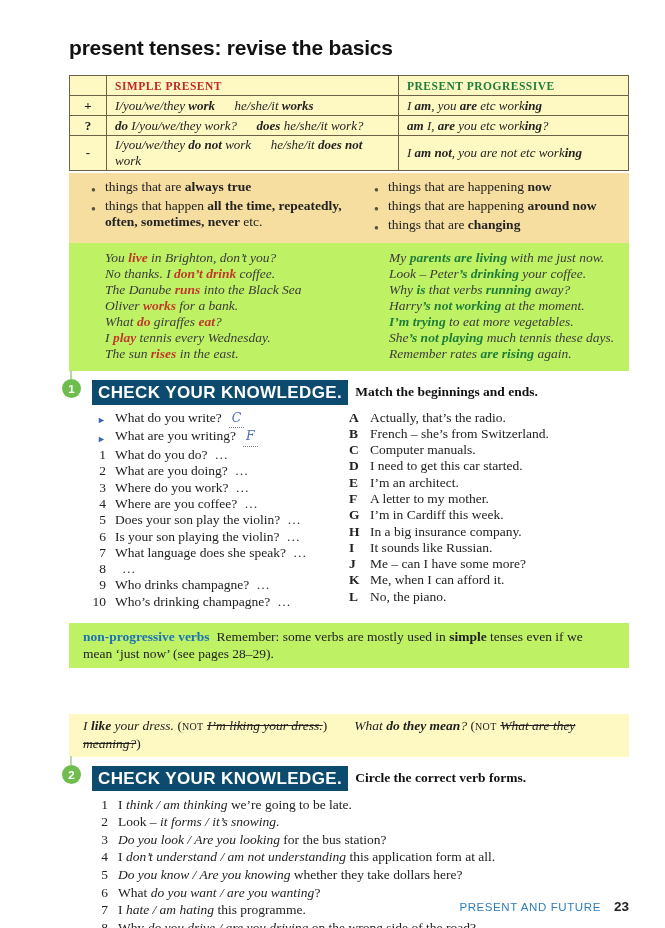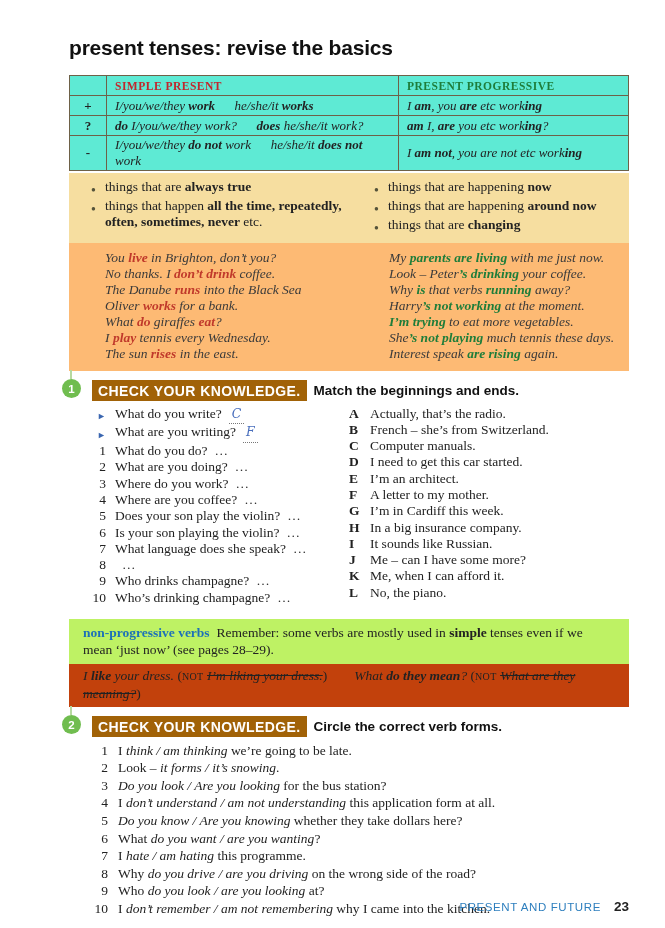--- a/index.html
+++ b/index.html
@@ -10,35 +10,35 @@
   }
   .content{position:absolute;left:69px;top:36px;width:560px;}
 
   
   .page-title{
     font-family:"Liberation Sans",sans-serif;font-weight:bold;
     font-size:21px;color:#111;letter-spacing:-0.2px;margin:0 0 15px 0;
   }
 
   
-  table.gram{border-collapse:collapse;width:100%;background:#5eead4;font-size:13px;}
+  table.gram{border-collapse:collapse;width:100%;background:#fef9c3;font-size:13px;}
   table.gram td,table.gram th{border:1.2px solid #6e6148;padding:1px 8px;height:17px;vertical-align:middle;}
   th.h{font-size:11.5px;letter-spacing:.5px;text-align:left;font-weight:bold;}
   th.sp{color:#c1272d;} th.pp{color:#1e7d3a;}
   td.sign{width:20px;text-align:center;font-weight:bold;font-style:normal;}
   td.cell{font-style:italic;}
   col.c1{width:36px;} col.c2{width:292px;}
 
   
   .uses-top{background:#f6dea0;display:flex;padding:6px 0 7px 0;margin-top:2px;}
   .use-col1{width:305px;box-sizing:border-box;padding-left:22px;}
   .use-col2{flex:1;}
   .bullet-row{display:flex;line-height:16px;}
   .dot{width:14px;flex-shrink:0;color:#55533a;font-size:8px;padding-top:3px;}
-  .uses-bottom{background:#fdba74;display:flex;padding:7px 0 9px 0;}
+  .uses-bottom{background:#bef264;display:flex;padding:7px 0 9px 0;}
   .ex-col1{width:320px;box-sizing:border-box;padding-left:36px;}
   .ex-col2{flex:1;}
   .example-line{line-height:16px;font-style:italic;color:#3a3a3a;}
 
   
   .b{font-weight:bold;}
   .bi{font-weight:bold;font-style:italic;}
   .it{font-style:italic;}
   .r{font-weight:bold;color:#c0392b;}
   .g{font-weight:bold;color:#1e7d3a;}
@@ -49,44 +49,44 @@
   
   .exercise{position:relative;padding-left:23px;margin-top:9px;}
   .badge{
     position:absolute;left:-7px;top:-1px;width:19px;height:19px;border-radius:50%;
     background:#70bd4f;color:#fff;font-family:"Liberation Sans",sans-serif;
     font-weight:bold;font-size:11.5px;display:flex;align-items:center;justify-content:center;
   }
   .badge-line{position:absolute;left:1px;width:2px;background:#b7d9a0;top:-10px;height:9px;}
   .ex-header{display:flex;align-items:center;gap:7px;margin-bottom:5px;}
   .cyk{
-    background:#a16207;color:#fff;font-family:"Liberation Sans",sans-serif;
-    font-weight:bold;font-size:14px;letter-spacing:.4px;padding:2.5px 6px 2px 6px;
-  }
-  .instr{font-family:Liberation Sans, sans-serif;font-weight:bold;font-size:13.5px;color:#111;}
+    background:#0c4a6e;color:#fff;font-family:"Liberation Sans",sans-serif;
+    font-weight:bold;font-size:17px;letter-spacing:.4px;padding:2.5px 6px 2px 6px;
+  }
+  .instr{font-family:Liberation Serif, serif;font-weight:bold;font-size:13.5px;color:#111;}
 
   .qa{display:flex;}
   .qcol{width:257px;flex-shrink:0;}
   .acol{flex:1;}
   .qrow{display:flex;line-height:16.3px;}
   .qm{width:14px;text-align:right;margin-right:9px;flex-shrink:0;}
   .qm[data-kind="arrow"]{color:#3a66b0;font-size:9px;padding-top:2.5px;box-sizing:border-box;}
   .qa-ans{margin-left:7px;}
   .qa-ans[data-kind="hw"]{
     font-family:"DejaVu Serif",serif;font-style:italic;color:#4a6fbd;
     border-bottom:1.5px dotted #777;padding:0 3px;font-size:12.5px;
   }
   .qa-ans[data-kind="dots"]{letter-spacing:1px;color:#333;}
   .arow{display:flex;line-height:16.3px;}
   .alet{width:21px;font-weight:bold;flex-shrink:0;}
 
   
   .note{margin-top:13px;}
   .note-top{background:#bef264;padding:5px 14px 6px;line-height:17px;}
-  .note-bottom{background:#c2410c;padding:3px 14px 5px;line-height:17px;}
+  .note-bottom{background:#fef9c3;padding:3px 14px 5px;line-height:17px;margin-top:46px;}
 
   
   .irow{display:flex;line-height:17.6px;}
   .inum{width:16px;text-align:right;margin-right:10px;flex-shrink:0;}
 
   
   .footer{
     position:absolute;right:36px;bottom:14px;display:flex;align-items:baseline;gap:13px;
     font-family:"Liberation Sans",sans-serif;
   }
@@ -189,21 +189,21 @@
         <div class="example-line"><span>Look – Peter</span><span class="g">’s drinking</span><span> your coffee.</span></div>
 
         <div class="example-line"><span>Why </span><span class="g">is</span><span> that verbs </span><span class="g">running</span><span> away?</span></div>
 
         <div class="example-line"><span>Harry</span><span class="g">’s not working</span><span> at the moment.</span></div>
 
         <div class="example-line"><span class="g">I’m trying</span><span> to eat more vegetables.</span></div>
 
         <div class="example-line"><span>She</span><span class="g">’s not playing</span><span> much tennis these days.</span></div>
 
-        <div class="example-line"><span>Interest speak </span><span class="g">are rising</span><span> again.</span></div>
+        <div class="example-line"><span>Remember rates </span><span class="g">are rising</span><span> again.</span></div>
       </div>
   </div>
 
   <div class="exercise">
     <span class="badge-line"></span>
     <span class="badge">1</span>
     <div class="ex-header">
       <span class="cyk">CHECK YOUR KNOWLEDGE.</span>
       <span class="instr">Match the beginnings and ends.</span>
     </div>

